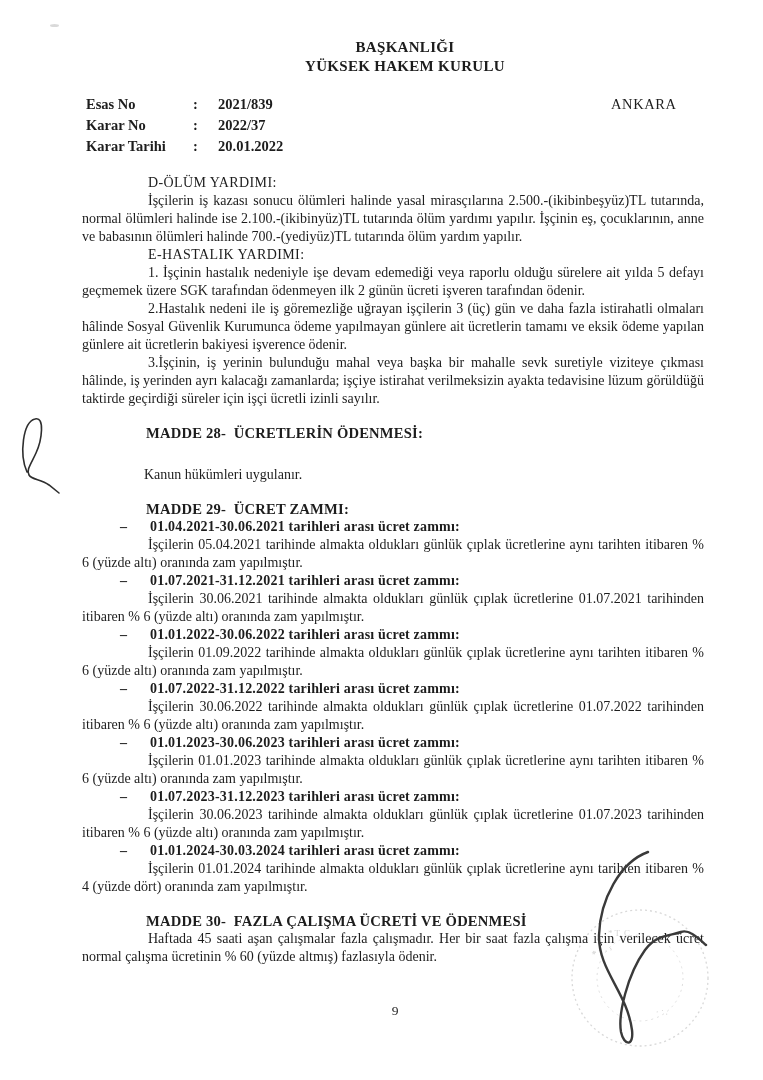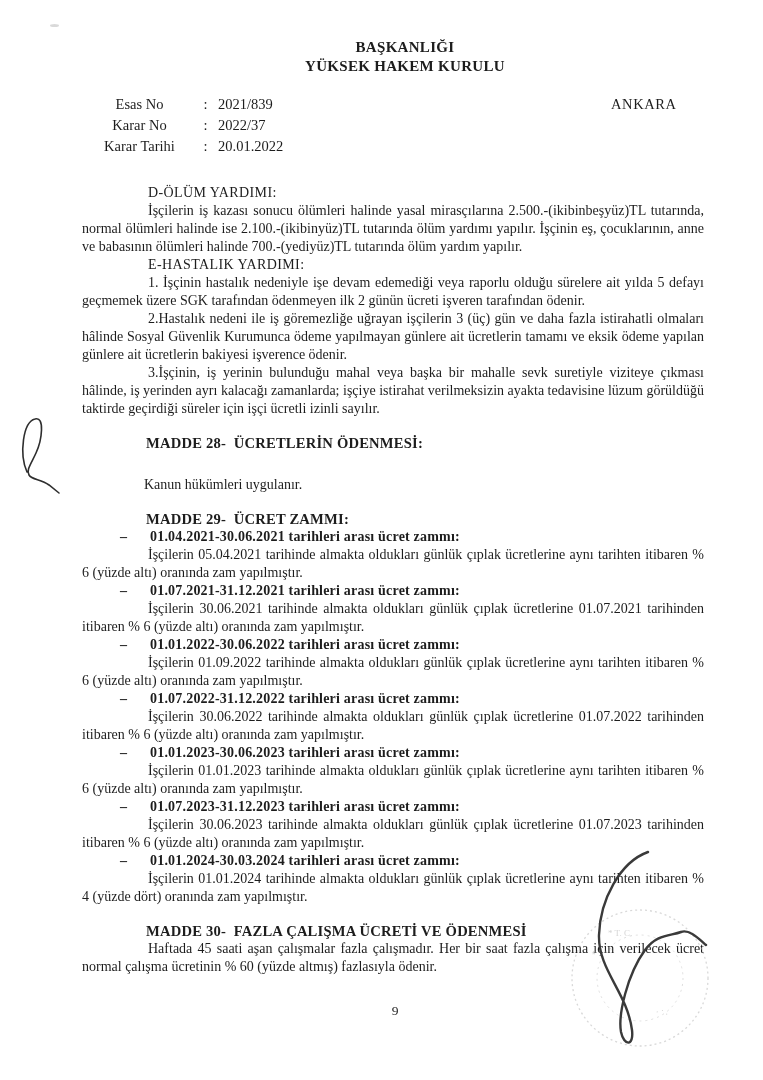--- a/index.html
+++ b/index.html
@@ -29,38 +29,37 @@
     line-height: 19px;
     letter-spacing: 0.3px;
   }
   
   .meta {
     position: absolute;
     top: 94px;
     left: 86px;
     font-size: 14.5px;
     line-height: 21px;
-    font-weight: normal;
-    text-align: center;
+    font-weight: bold;
   }
   .meta-row { display: flex; }
   .meta-label { width: 107px; }
   .meta-sep   { width: 25px; }
   .meta-value { }
   .city {
     position: absolute;
     top: 96px;
     left: 611px;
     font-size: 14.5px;
     letter-spacing: 0.6px;
   }
   
   .content {
     position: absolute;
-    top: 184px;
+    top: 174px;
     left: 82px;
     width: 622px;
     font-size: 14px;
     line-height: 18px;
     text-align: justify;
   }
   .block { margin: 0; }
   .section-heading {
     padding-left: 66px;
     text-align: left;

